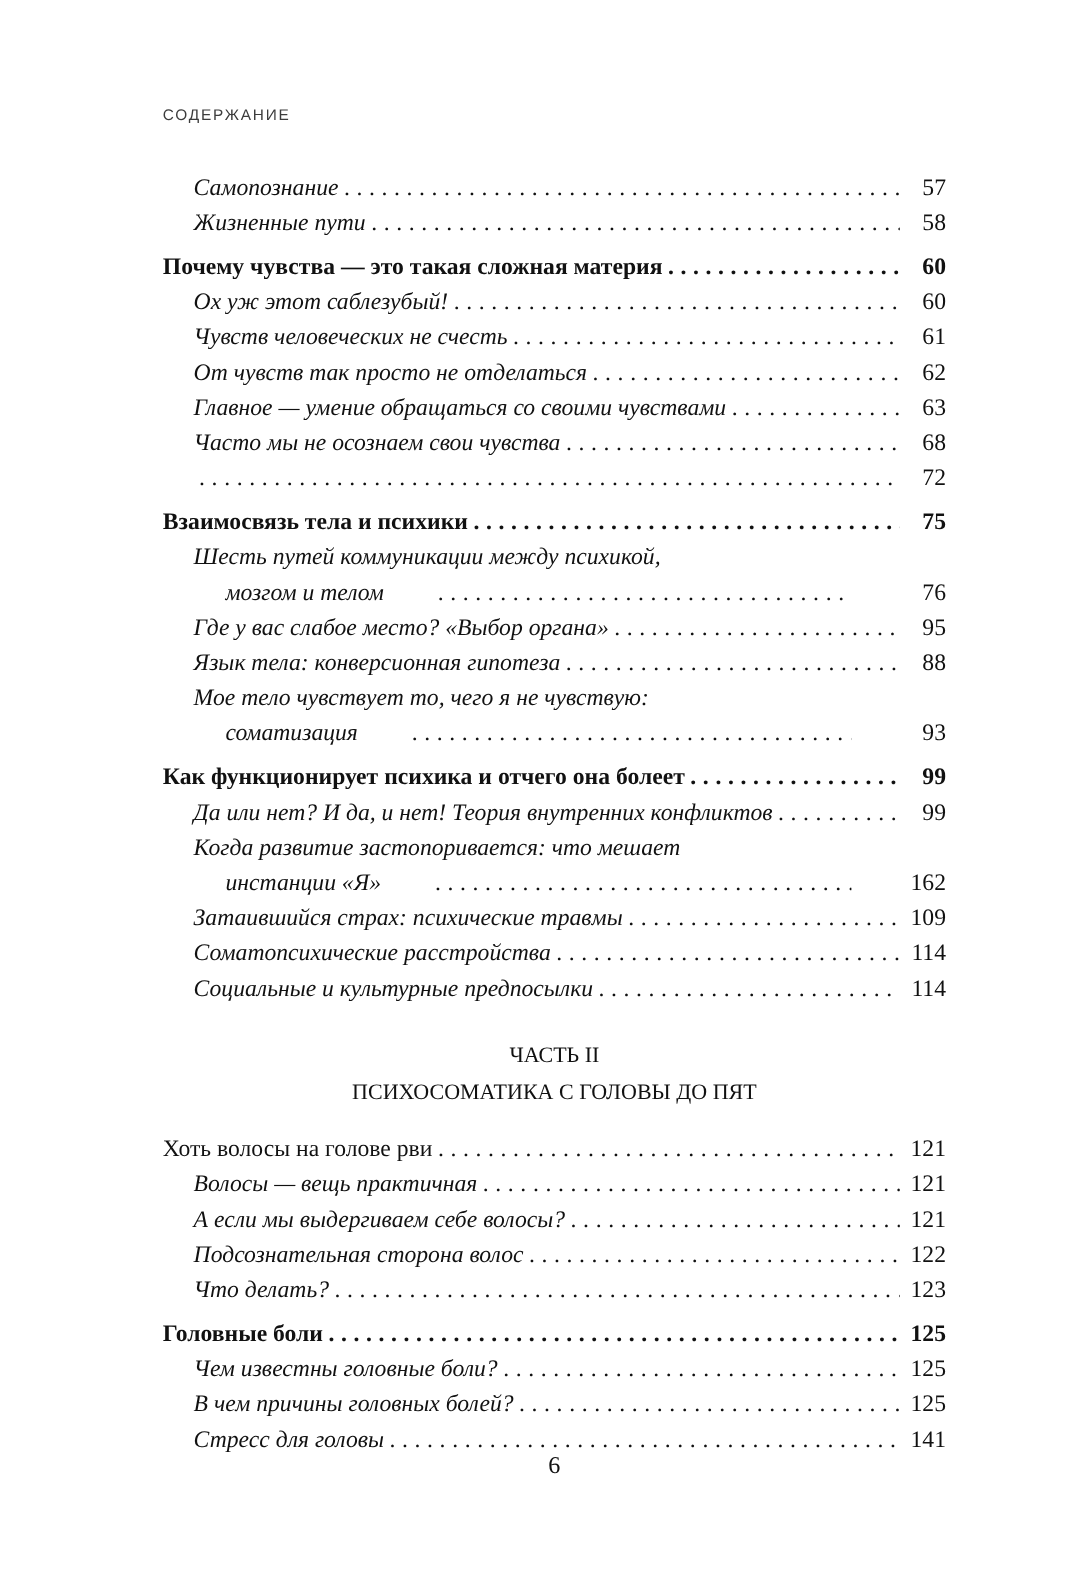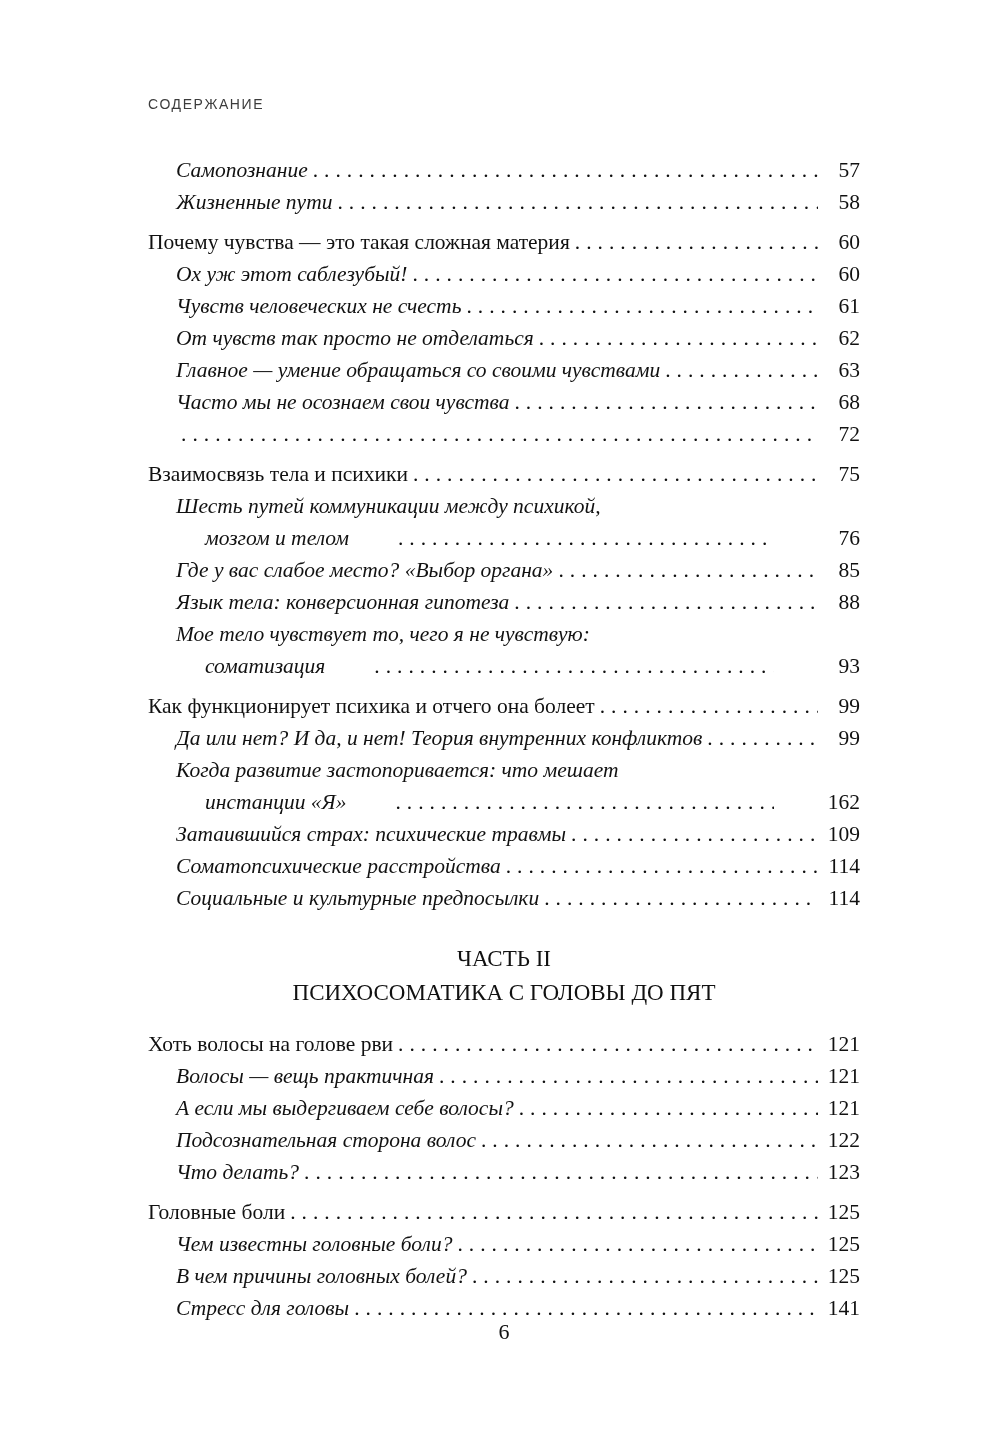--- a/index.html
+++ b/index.html
@@ -26,21 +26,21 @@
     color: #3c3c3c;
     margin-bottom: 42px;
   }
   .toc { width: 100%; }
   .toc-row {
     display: flex;
     align-items: center;
     font-size: 21.5px;
     line-height: 32px;
   }
-  .toc-row.space-before { margin-top: 8px; }
+  .toc-row.space-before { margin-top: 8px; font-weight: bold; }
   .toc-row.level-1 { padding-left: 28px; }
   .toc-row.level-2 { padding-left: 57px; gap: 44px; }
   .toc-row.italic .toc-text { font-style: italic; }
   .toc-text { white-space: nowrap; }
   .leader {
     flex: 1 1 auto;
     overflow: hidden;
     white-space: nowrap;
     margin: 0 6px 0 5px;
     min-width: 12px;
@@ -51,21 +51,21 @@
     font-style: normal;
   }
   .toc-page {
     min-width: 36px;
     text-align: right;
     font-style: normal;
     white-space: nowrap;
   }
   .section-heading {
     text-align: center;
-    font-size: 23px;
+    font-size: 20px;
     line-height: 34px;
     margin: 28px 0 18px 0;
   }
   .folio {
     position: absolute;
     bottom: 102px;
     left: 148px;
     right: 127px;
     text-align: center;
     font-size: 22px;
@@ -131,21 +131,21 @@
         <span class="toc-text">Шесть путей коммуникации между психикой,</span>
       </div>
       <div class="toc-row level-2 italic">
         <span class="toc-text">мозгом и телом</span>
         <span class="leader"></span>
         <span class="toc-page">76</span>
       </div>
       <div class="toc-row level-1 italic">
         <span class="toc-text">Где у вас слабое место? «Выбор органа»</span>
         <span class="leader"></span>
-        <span class="toc-page">85</span>
+        <span class="toc-page">95</span>
       </div>
       <div class="toc-row level-1 italic">
         <span class="toc-text">Язык тела: конверсионная гипотеза</span>
         <span class="leader"></span>
         <span class="toc-page">88</span>
       </div>
       <div class="toc-row level-1 italic">
         <span class="toc-text">Мое тело чувствует то, чего я не чувствую:</span>
       </div>
       <div class="toc-row level-2 italic">

